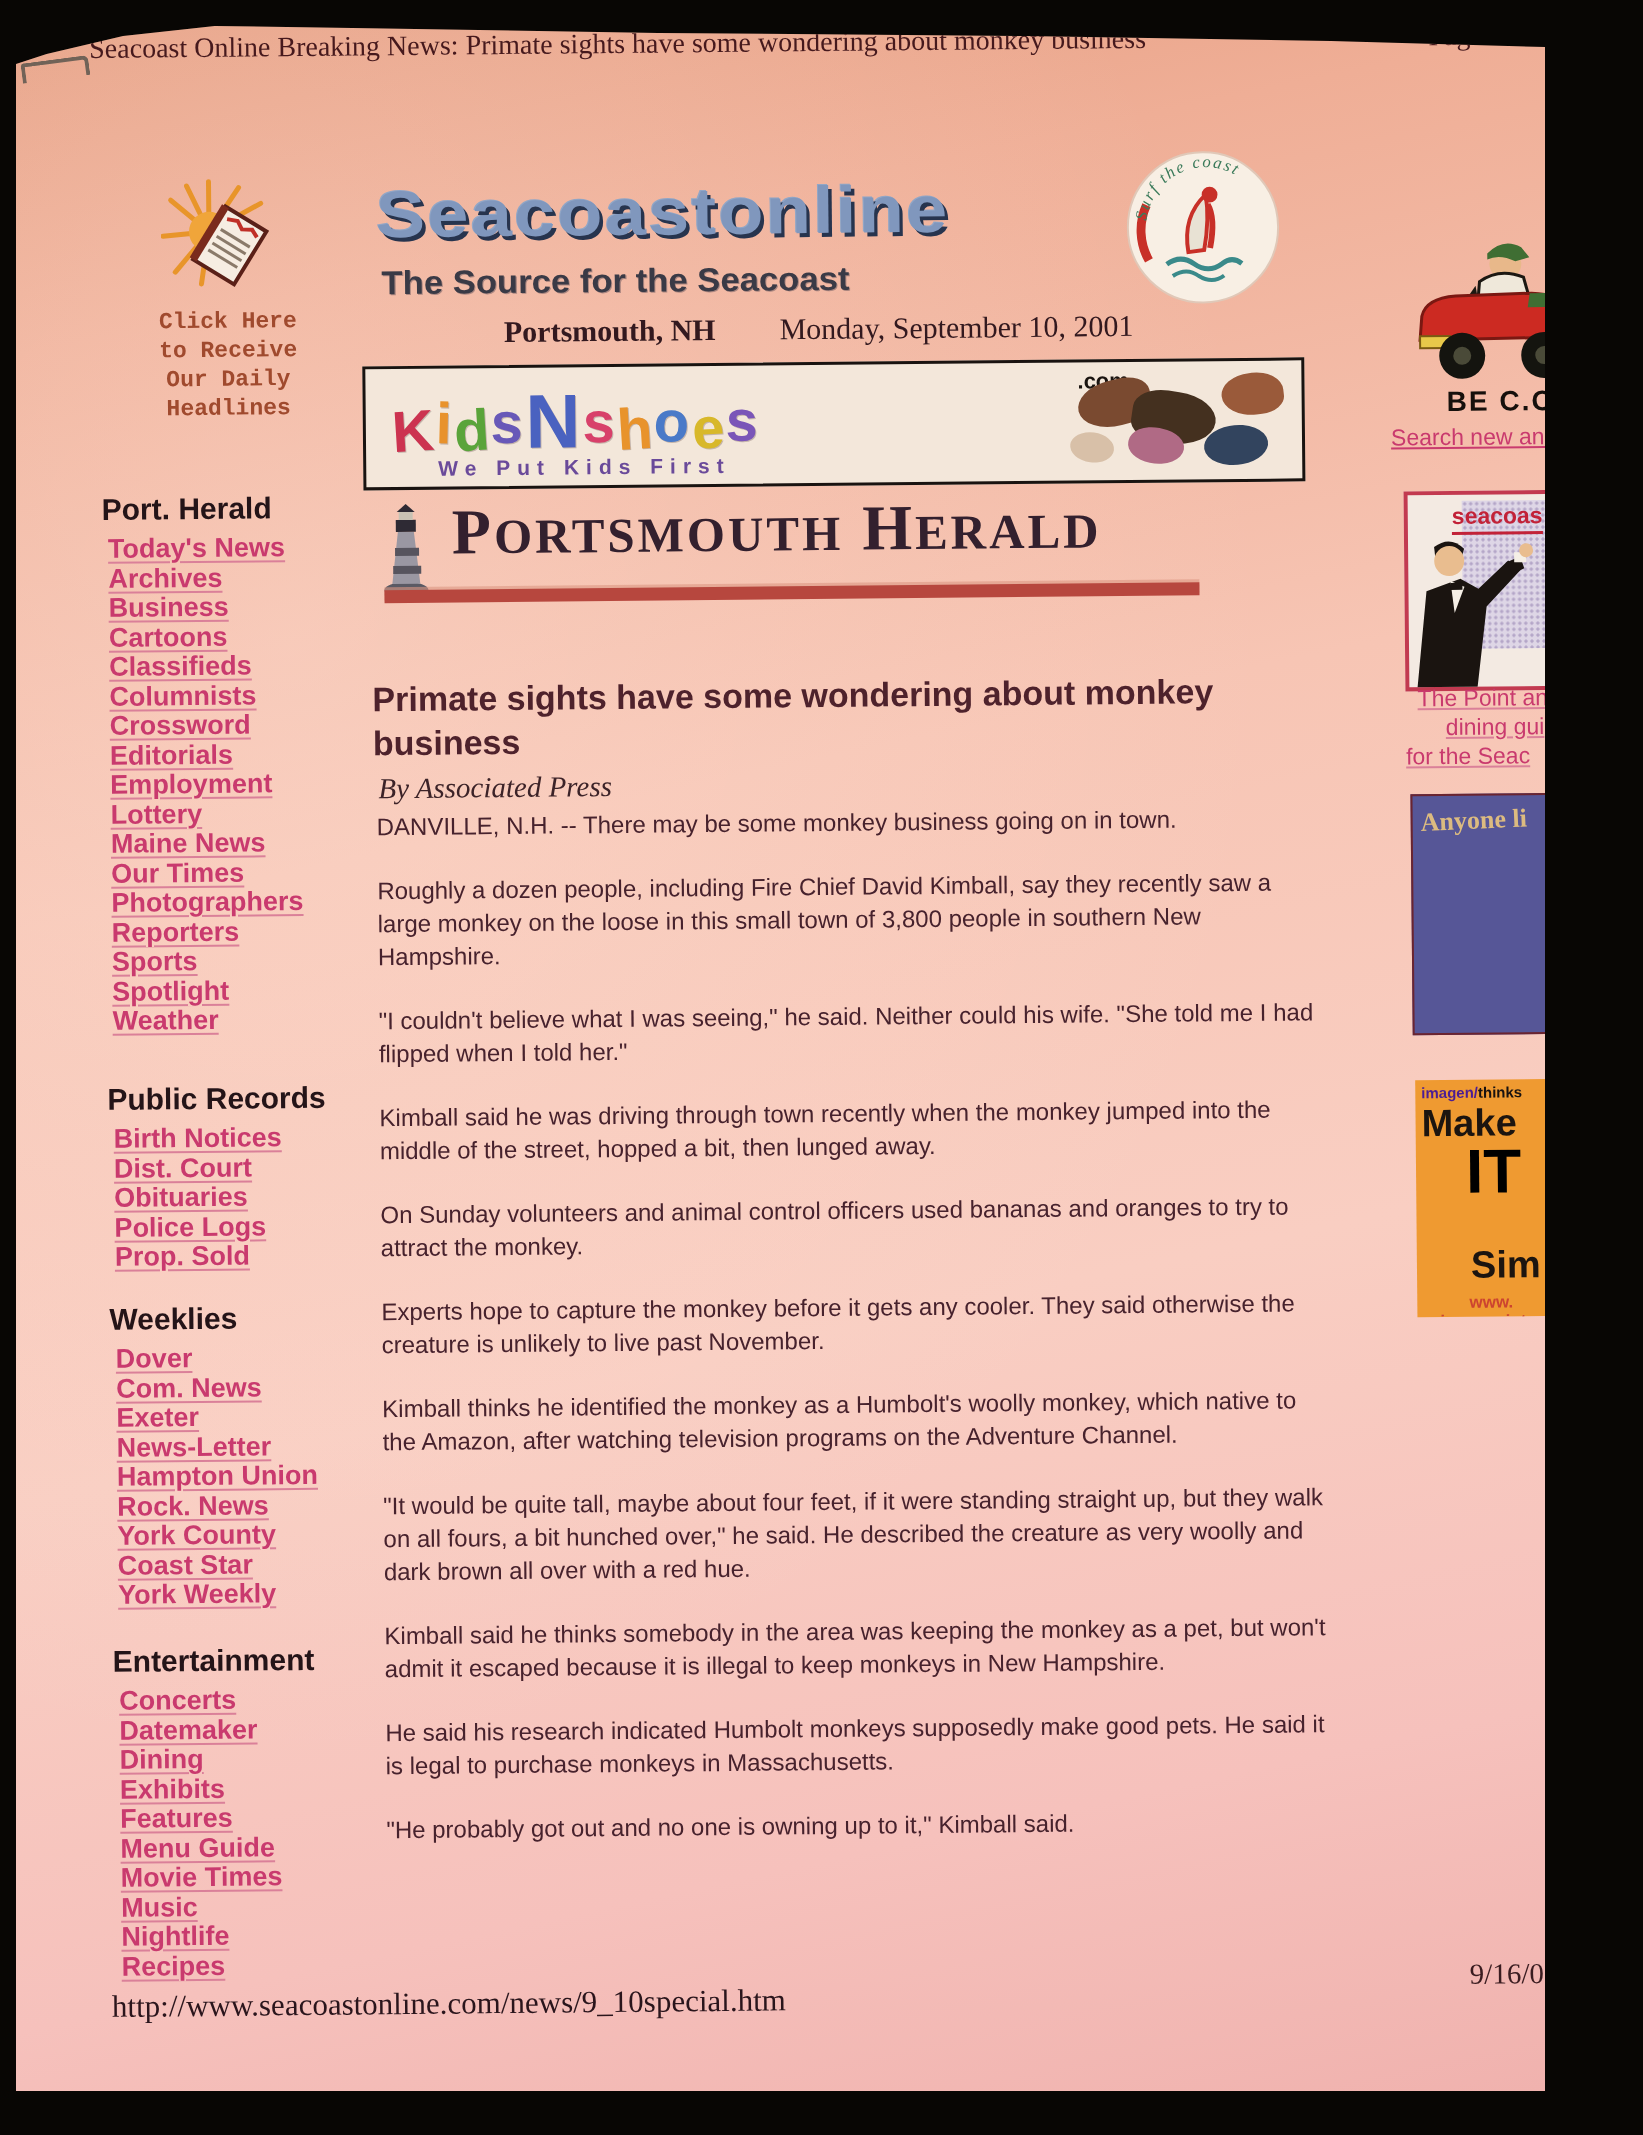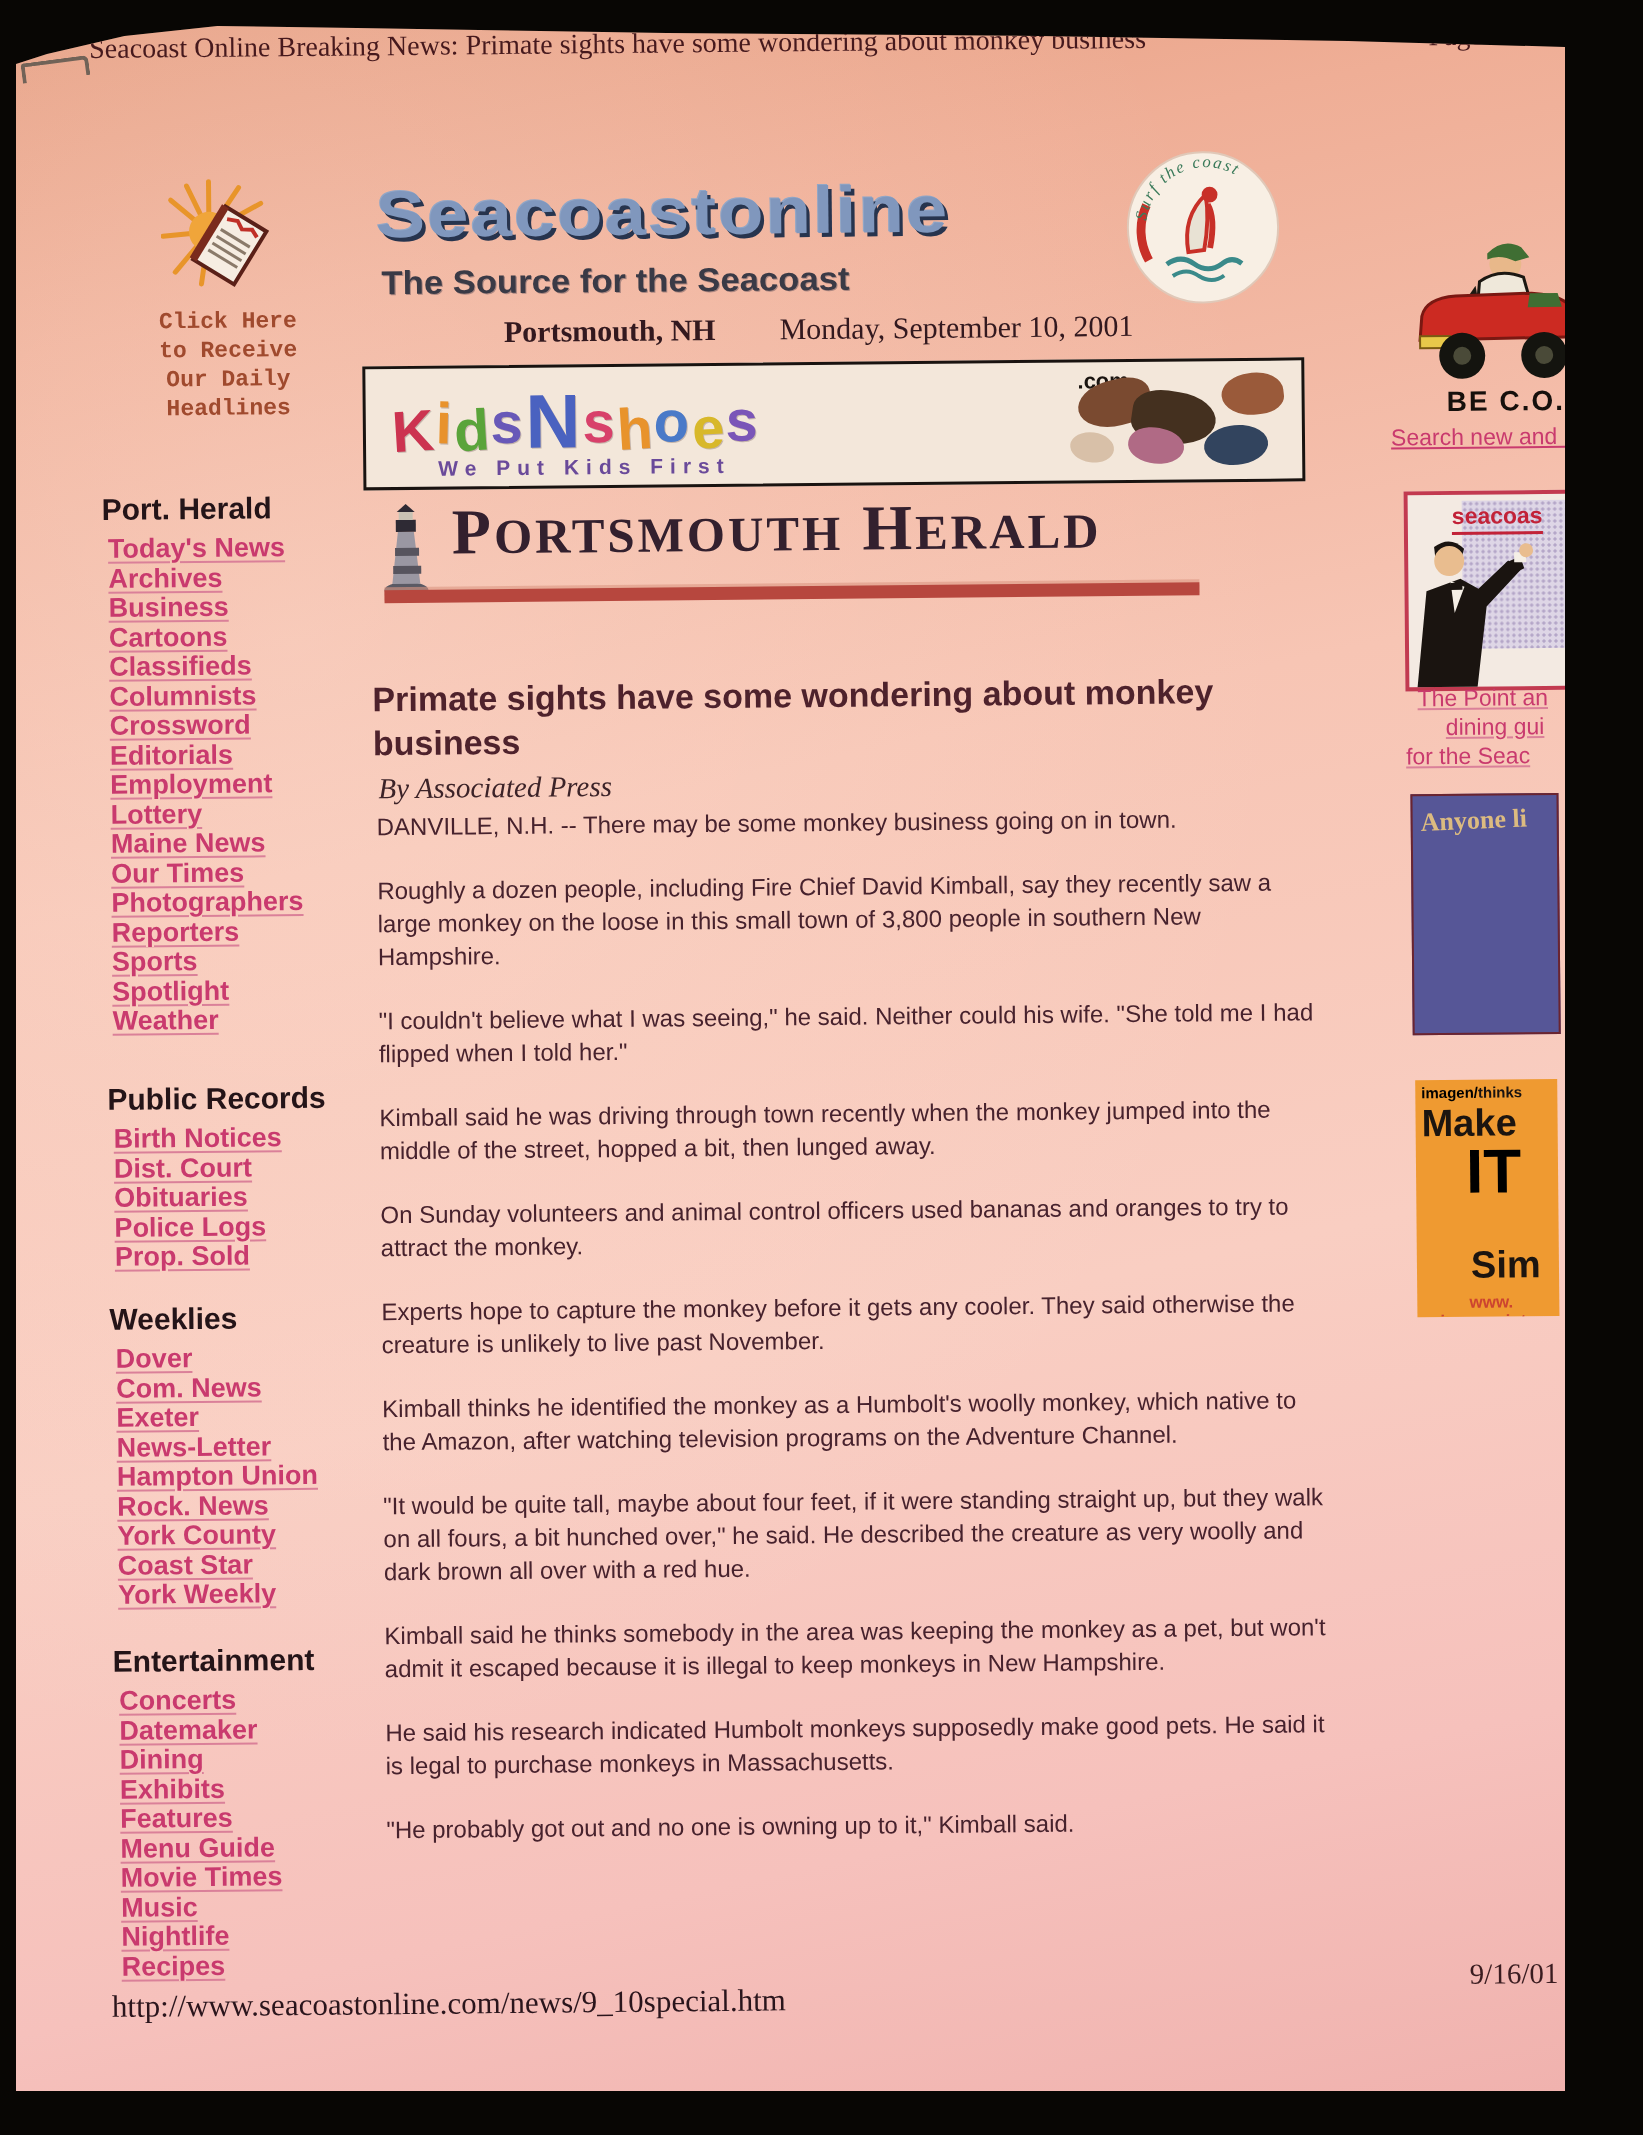--- a/index.html
+++ b/index.html
@@ -1,17 +1,17 @@
 <!DOCTYPE html>
 <html style="--link-pink: #c93a6e; --logo-blue: #8097bd; --herald-bar-red: #b7473e; --blue-ad-bg: #565697; --orange-ad-bg: #ef9a31;"><head>
 <meta charset="utf-8">
 <style>
   html,body{margin:0;padding:0;background:#080604;}
   #canvas{position:relative;width:1577px;height:2135px;background:#080604;overflow:hidden;
-          font-family:"Liberation Sans",sans-serif;padding-left:20px;}
+          font-family:"Liberation Sans",sans-serif;}
   
   #paper{position:absolute;left:16px;top:20px;right:32px;bottom:44px;
     background:
       radial-gradient(ellipse at 18% 30%, rgba(255,230,220,.35), rgba(255,255,255,0) 55%),
       linear-gradient(168deg,#e59d80 0%,#efae96 14%,#f7c5b4 38%,#f9cec2 62%,#f6c1bc 84%,#f0b2ae 100%);
     clip-path:polygon(0 44px,2% 34px,7% 16px,13% 6px,22% 8px,42% 13px,66% 16px,86% 21px,100% 27px,100% 100%,0 100%);
   }
   #content{position:absolute;left:-16px;top:-20px;width:1643px;height:2135px;
            transform:rotate(-0.55deg);transform-origin:50% 45%;}
   .np{white-space:nowrap;}
@@ -95,21 +95,21 @@
   .gc1{text-align:left;padding-left:12px;}
   .gc2{text-align:left;padding-left:40px;}
   .gc3{text-align:left;padding-left:0px;}
   #blue-ad{position:absolute;left:1412px;top:800px;width:144px;height:237px;
      background:var(--blue-ad-bg,#565697);border:2px solid #6a2430;overflow:hidden;cursor:pointer;}
   .blue-ad-text{position:absolute;left:8px;top:10px;font-family:"Liberation Serif",serif;
      font-weight:bold;font-size:26px;color:#dcbb80;transform:rotate(-2deg);}
   #orange-ad{position:absolute;left:1414px;top:1086px;width:142px;height:237px;
      background:var(--orange-ad-bg,#ef9a31);overflow:hidden;cursor:pointer;padding:4px 0 0 6px;box-sizing:border-box;}
   .oa-top{font-size:15px;font-weight:bold;}
-  .oa-top .r{color:#000000;} .oa-top .k{color:#181210;}
+  .oa-top .r{color:#4c1d95;} .oa-top .k{color:#181210;}
   .oa-make{font-size:38px;font-weight:bold;color:#1c1510;line-height:40px;margin-top:2px;}
   .oa-it{font-size:62px;font-weight:bold;color:#000000;line-height:58px;margin-left:44px;}
   .oa-sim{font-size:38px;font-weight:bold;color:#1c1510;line-height:40px;margin-left:48px;margin-top:44px;}
   .oa-url{margin-top:8px;text-align:center;font-size:17px;line-height:19px;font-weight:bold;color:#cc4430;}
 </style>
 </head>
 <body>
 
 <div id="canvas">
   <div id="paper">

